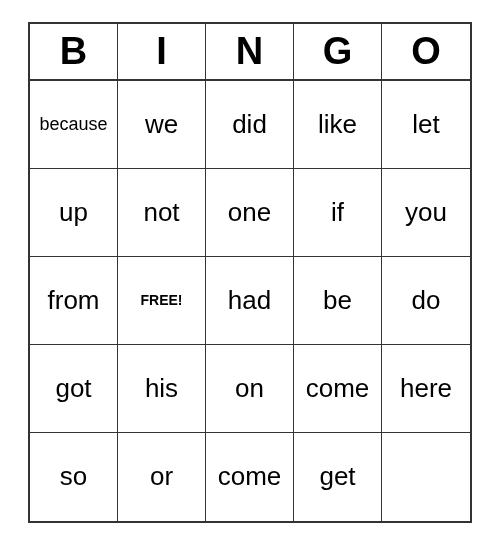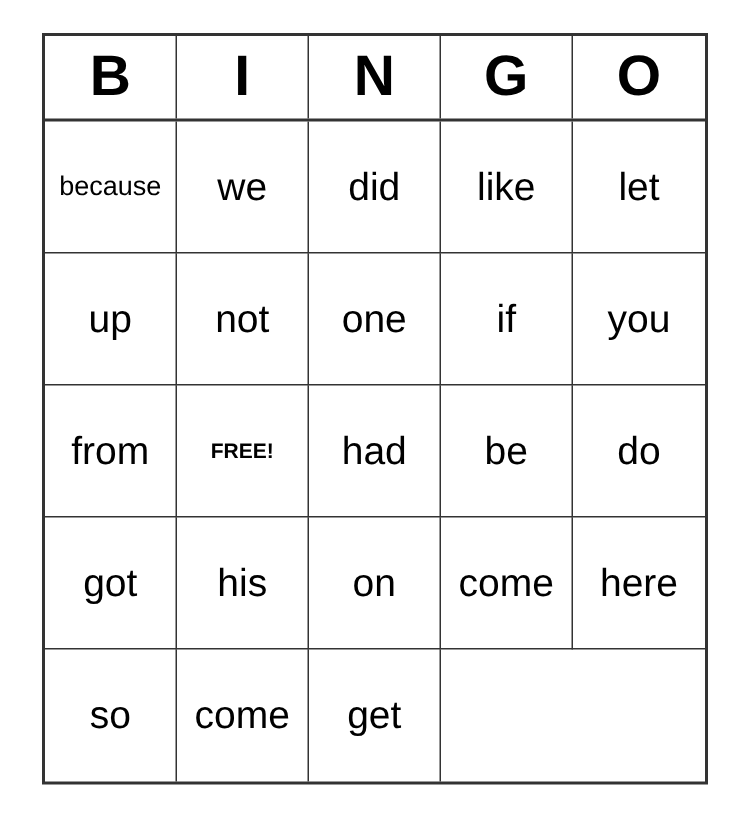--- a/index.html
+++ b/index.html
@@ -102,16 +102,17 @@
       <div class="bingo-cell free-cell">FREE!</div>
       <div class="bingo-cell">had</div>
       <div class="bingo-cell">be</div>
       <div class="bingo-cell">do</div>
       <div class="bingo-cell">got</div>
       <div class="bingo-cell">his</div>
       <div class="bingo-cell">on</div>
       <div class="bingo-cell">come</div>
       <div class="bingo-cell">here</div>
       <div class="bingo-cell">so</div>
+      <div class="bingo-cell">or</div>
       <div class="bingo-cell">come</div>
       <div class="bingo-cell">get</div>
     </div>
 </div>
 
 </body></html>

